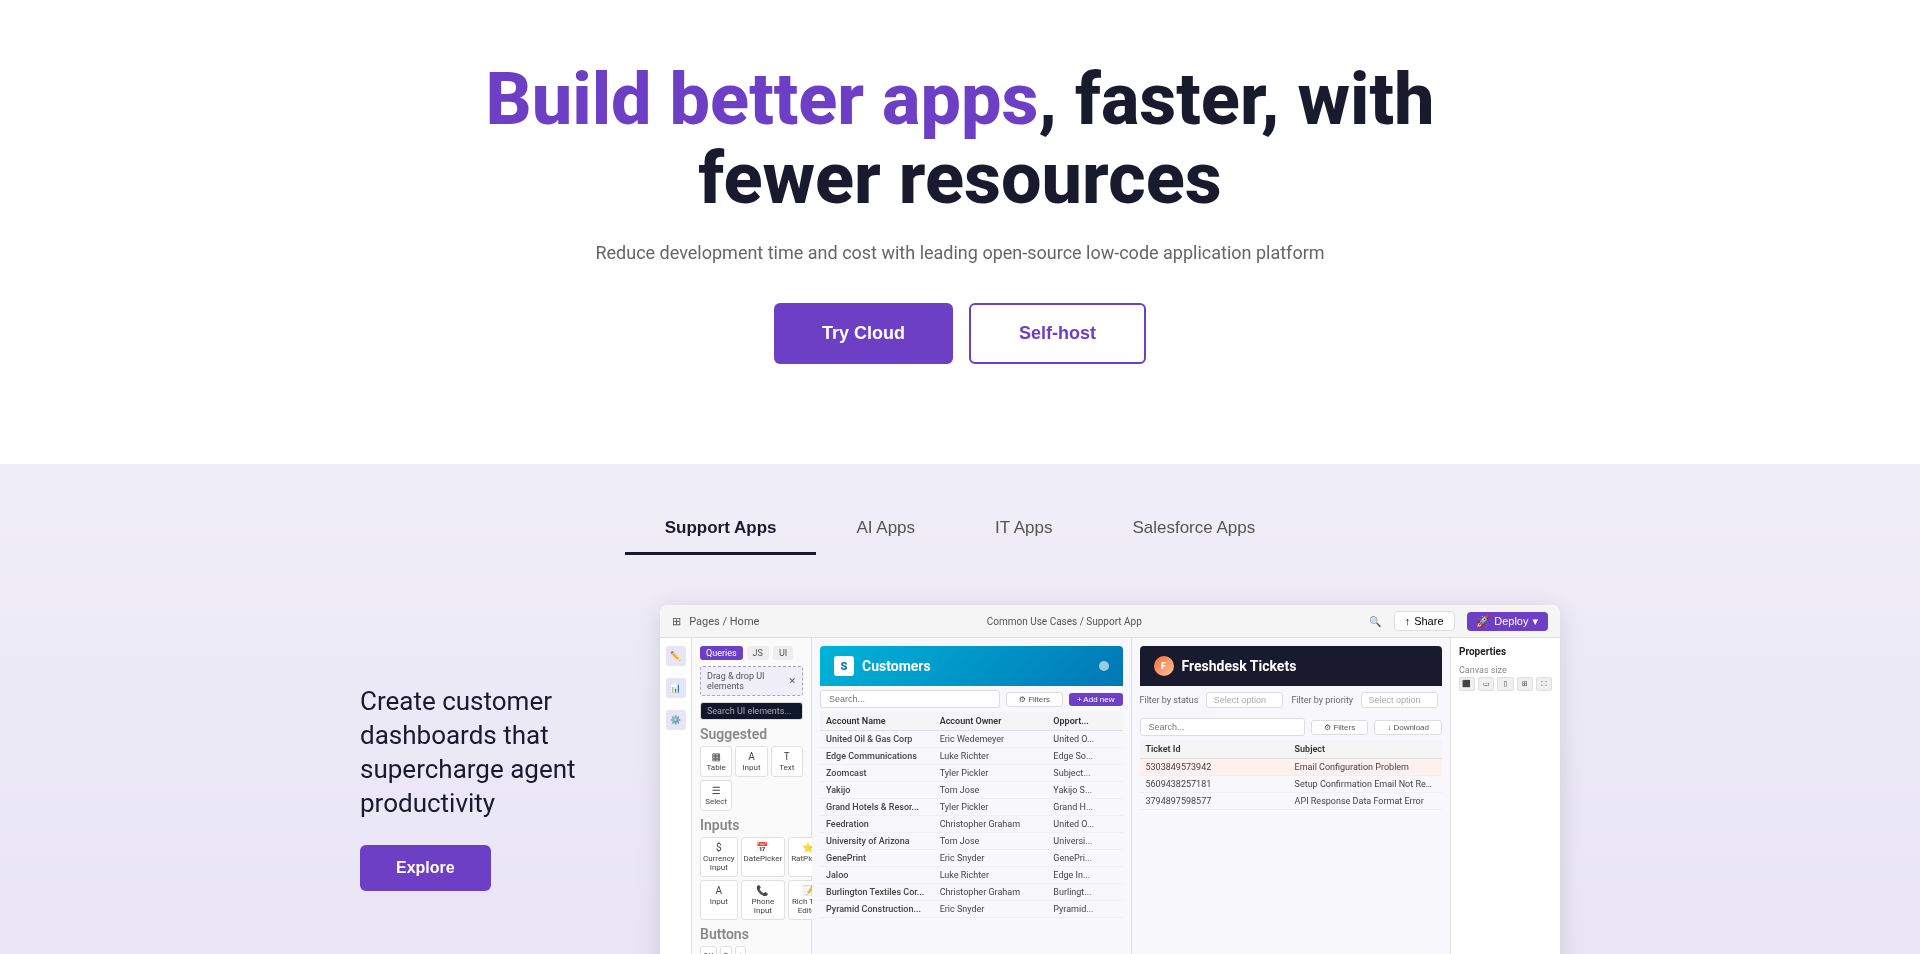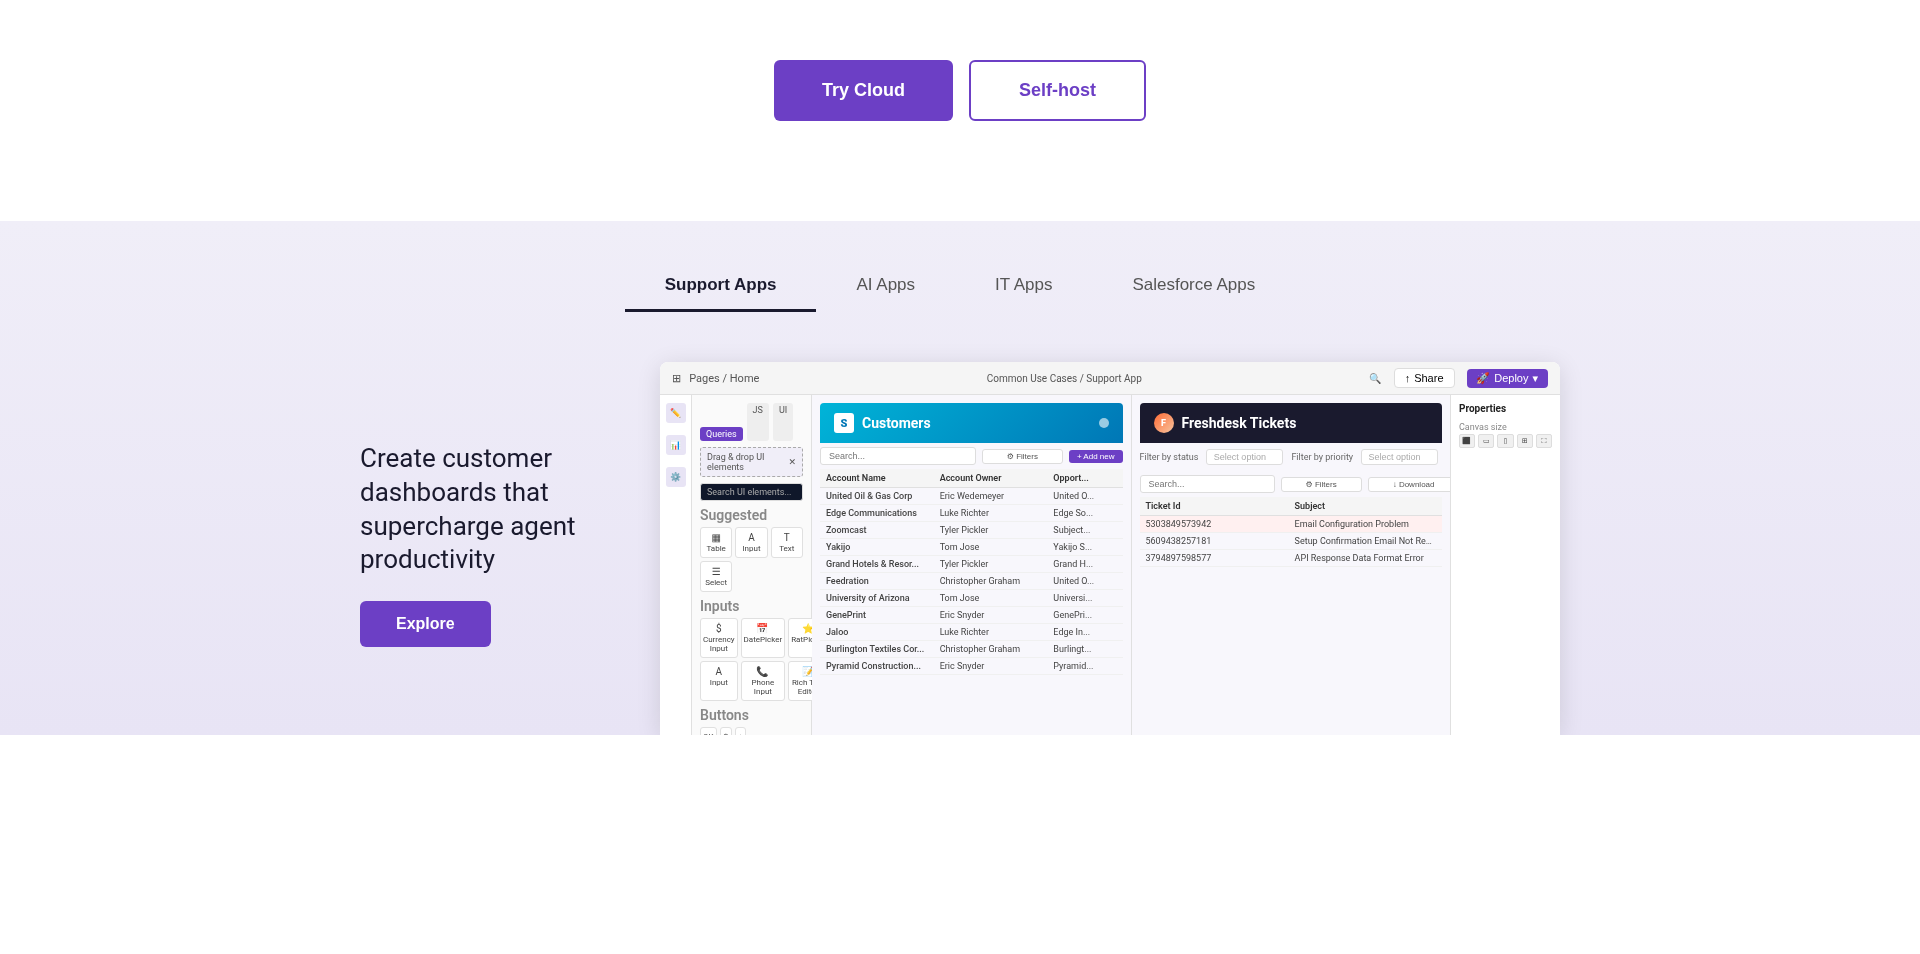--- a/index.html
+++ b/index.html
@@ -243,21 +243,20 @@
       background: #eee;
       border-radius: 3px;
       font-size: 9px;
       color: #555;
       cursor: pointer;
     }
 
     .panel-tab.active {
       background: #6c3fc5;
       color: #fff;
-      margin-top: 24px;
     }
 
     .drag-drop-bar {
       background: #f0eef8;
       border: 1px dashed #aaa;
       border-radius: 3px;
       padding: 4px 6px;
       font-size: 9px;
       color: #555;
       display: flex;
@@ -465,21 +464,21 @@
       border-radius: 3px;
       padding: 3px 8px;
       font-size: 9px;
       color: #aaa;
     }
 
     .mini-btn {
       background: #fff;
       border: 1px solid #ddd;
       border-radius: 3px;
-      padding: 2px 24px;
+      padding: 2px 12px;
       font-size: 8px;
       color: #555;
       cursor: pointer;
       white-space: nowrap;
     }
 
     .mini-btn-purple {
       background: #6c3fc5;
       color: #fff;
       border: none;
@@ -528,20 +527,24 @@
       align-items: center;
       justify-content: center;
       font-size: 7px;
       cursor: pointer;
     }
   </style>
 </head>
 <body>
 
 <div class="hero">
+  <h1 class="hero-title">
+    <span class="highlight">Build better apps</span><span>, faster, with fewer resources</span>
+  </h1>
+  <p class="hero-subtitle">Reduce development time and cost with leading open-source low-code application platform</p>
   <div class="cta-buttons">
     <button class="btn-primary">Try Cloud</button>
     <button class="btn-secondary">Self-host</button>
   </div>
 </div>
 
 <div class="demo-section">
 
   <div class="tabs-container">
     <button class="tab active">Support Apps</button>

